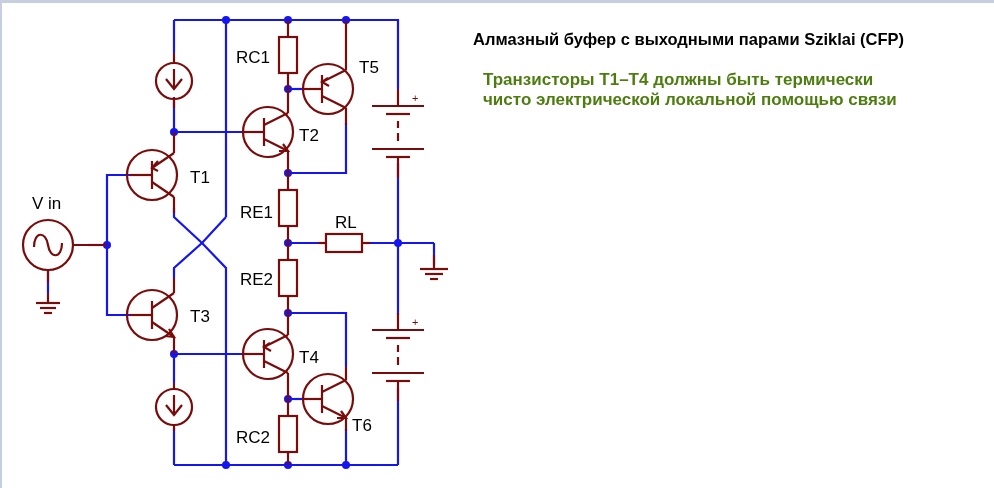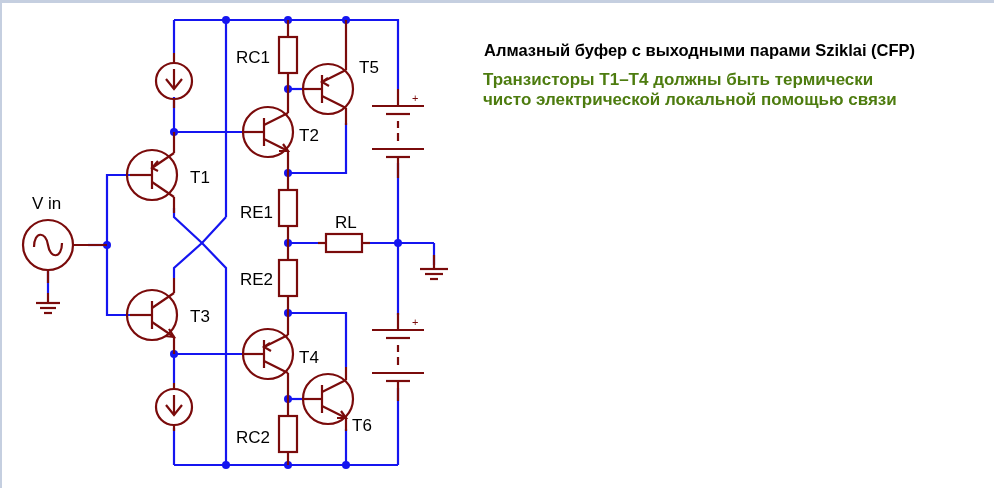--- a/index.html
+++ b/index.html
@@ -4,21 +4,21 @@
 <style>
   html, body { margin:0; padding:0; }
   body { width:994px; height:488px; background:#c5cfe0; position:relative; overflow:hidden; font-family:"Liberation Sans", sans-serif; }
   #canvas { position:absolute; left:2px; top:3px; width:992px; height:485px; background:#ffffff; }
   #schematic { position:absolute; left:0; top:0; }
   .wire { stroke:#1515f0; stroke-width:2.2; fill:none; }
   .comp { stroke:#7a0b0b; stroke-width:2.2; fill:none; }
   .dot { fill:#1515f0; }
   .lbl { font-family:"Liberation Sans", sans-serif; font-size:17px; fill:#000; }
   .plus { font-family:"Liberation Sans", sans-serif; font-size:11px; fill:#7a0b0b; }
-  #title { position:absolute; left:466px; top:22px; font-size:16.5px; font-weight:bold; color:#000; margin:16px; white-space:nowrap; }
+  #title { position:absolute; left:466px; top:22px; font-size:16.5px; font-weight:bold; color:#000; margin:5px; white-space:nowrap; }
   #desc { position:absolute; left:481px; top:67px; width:525px; font-size:17px; font-weight:bold; line-height:19.5px; color:#4d7c0f; }
   #desc div { white-space:nowrap; }
 </style>
 </head>
 <body>
 
 <div id="canvas">
   <svg id="schematic" width="460" height="485" viewBox="0 0 460 485">
 
     <g>

